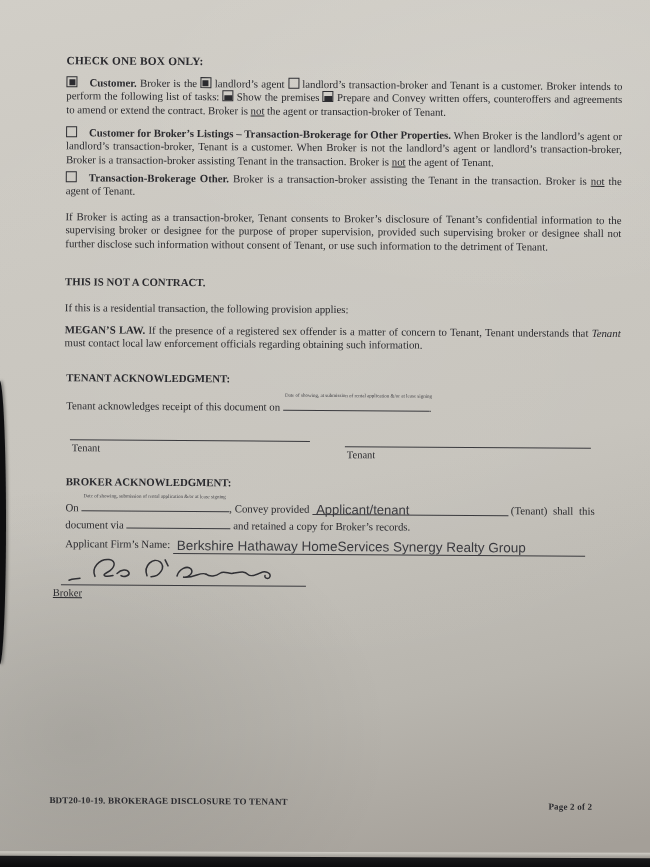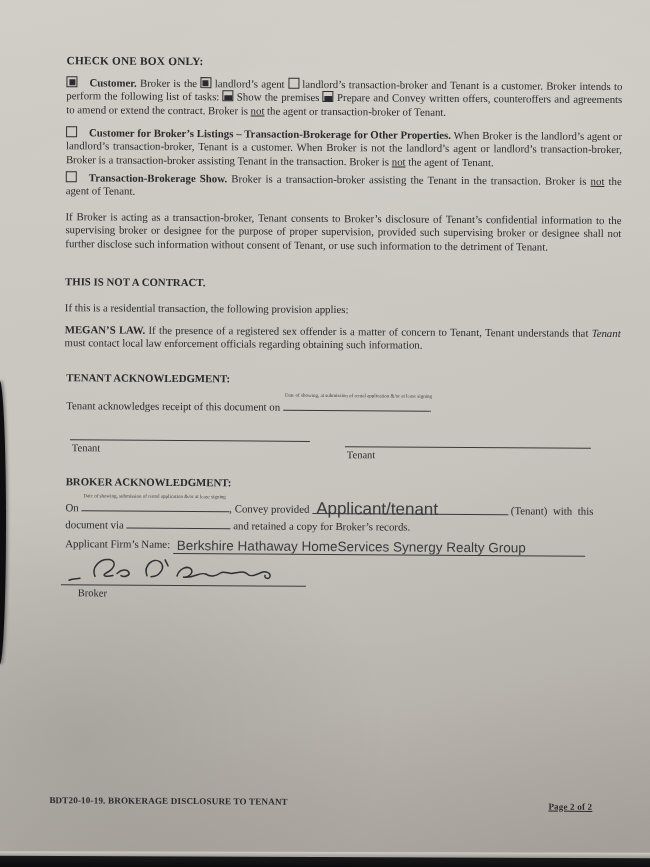--- a/index.html
+++ b/index.html
@@ -57,21 +57,21 @@
   .blank{
     display:inline-block;border-bottom:1px solid #3a3a3e;
     height:12px;position:relative;vertical-align:baseline;
   }
   .hint{
     position:absolute;left:2px;bottom:11px;
     font-size:5px;line-height:6px;color:#3d3d42;white-space:nowrap;
   }
   .typed{
     font-family:"Liberation Sans", sans-serif;color:#3a3a3f;
-    font-size:17px;line-height:13px;
+    font-size:13px;line-height:13px;
     position:relative;top:0.5px;left:4px;white-space:nowrap;
   }
   .typed-lg{font-size:13.5px;}
   .sigline{position:absolute;border-top:1.3px solid #3a3a3e;}
   .siglabel{position:absolute;font-size:10.5px;}
   .footer{position:absolute;font-size:9px;font-weight:bold;letter-spacing:0.2px;}
 </style>
 </head>
 <body>
 
@@ -79,21 +79,21 @@
 <div class="left-wedge"></div>
 
 <div class="content">
 
   <div class="block h1" style="left:64px;top:56px;">CHECK ONE BOX ONLY:</div>
 
   <div class="block just" style="left:64px;top:78px;width:556px;"><span class="cb cb-filled lead"></span><b>Customer.</b><span>  Broker is the </span><span class="cb cb-filled"></span><span> landlord’s agent </span><span class="cb cb-empty"></span><span> landlord’s transaction-broker and Tenant is a customer.  Broker intends to perform the following list of tasks: </span><span class="cb cb-half"></span><span> Show the premises  </span><span class="cb cb-half"></span><span> Prepare and Convey written offers, counteroffers and agreements to amend or extend the contract. Broker is </span><u>not</u><span> the agent or transaction-broker of Tenant.</span></div>
 
   <div class="block just" style="left:64px;top:128px;width:556px;"><span class="cb cb-empty lead"></span><b>Customer for Broker’s Listings – Transaction-Brokerage for Other Properties.</b><span>  When Broker is the landlord’s agent or landlord’s transaction-broker, Tenant is a customer. When Broker is not the landlord’s agent or landlord’s transaction-broker, Broker is a transaction-broker assisting Tenant in the transaction. Broker is </span><u>not</u><span> the agent of Tenant.</span></div>
 
-  <div class="block just" style="left:64px;top:173px;width:556px;"><span class="cb cb-empty lead"></span><b>Transaction-Brokerage Show.</b><span>  Broker is a transaction-broker assisting the Tenant in the transaction. Broker is </span><u>not</u><span> the agent of Tenant.</span></div>
+  <div class="block just" style="left:64px;top:173px;width:556px;"><span class="cb cb-empty lead"></span><b>Transaction-Brokerage Other.</b><span>  Broker is a transaction-broker assisting the Tenant in the transaction. Broker is </span><u>not</u><span> the agent of Tenant.</span></div>
 
   <div class="block just" style="left:64px;top:212px;width:556px;">If Broker is acting as a transaction-broker, Tenant consents to Broker’s disclosure of Tenant’s confidential information to the supervising broker or designee for the purpose of proper supervision, provided such supervising broker or designee shall not further disclose such information without consent of Tenant, or use such information to the detriment of Tenant.</div>
 
   <div class="block bold" style="left:64px;top:277px;">THIS IS NOT A CONTRACT.</div>
 
   <div class="block" style="left:64px;top:303px;">If this is a residential transaction, the following provision applies:</div>
 
   <div class="block just" style="left:64px;top:325px;width:556px;"><b>MEGAN’S LAW.</b><span>  If the presence of a registered sex offender is a matter of concern to Tenant, Tenant understands that </span><i>Tenant</i><span> must contact local law enforcement officials regarding obtaining such information.</span></div>
 
   <div class="block bold" style="left:66px;top:373px;">TENANT ACKNOWLEDGMENT:</div>
@@ -108,21 +108,21 @@
 
   <div class="sigline" style="left:345px;top:446px;width:246px;"></div>
   <div class="siglabel" style="left:347px;top:449px;">Tenant</div>
 
   <div class="block bold" style="left:66px;top:477px;">BROKER ACKNOWLEDGMENT:</div>
 
   <div class="block" style="left:66px;top:500px;width:545px;white-space:nowrap;">
     <span>On</span>
     <span class="blank" style="width:148px;"><span class="hint">Date of showing, submission of rental application &amp;/or at lease signing</span></span><span>, Convey provided</span>
     <span class="blank" style="width:196px;"><span class="typed">Applicant/tenant</span></span>
-    <span style="word-spacing:3px;">(Tenant)  with  this</span>
+    <span style="word-spacing:3px;">(Tenant)  shall  this</span>
   </div>
 
   <div class="block" style="left:66px;top:517px;width:545px;">
     <span>document via</span>
     <span class="blank" style="width:104px;"></span>
     <span>and retained a copy for Broker’s records.</span>
   </div>
 
   <div class="block" style="left:66px;top:538px;width:545px;white-space:nowrap;">
     <span>Applicant Firm’s Name:</span>
@@ -136,21 +136,21 @@
       <path d="M56 21 C 60 17, 66 16, 68 20 C 69 23, 63 25, 60 23"></path>
       <path d="M86 23 C 82 13, 92 4, 99 9 C 105 14, 99 24, 90 24"></path>
       <path d="M104 7 L 107 13"></path>
       <path d="M116 23 C 118 16, 126 12, 130 16 C 133 20, 127 25, 122 24 C 132 26, 140 18, 145 21"></path>
       <path d="M145 21 C 149 24, 155 23, 159 20 C 163 17, 168 21, 172 20"></path>
       <path d="M172 20 C 178 19, 183 17, 187 21 C 190 24, 196 21, 200 19"></path>
       <path d="M200 19 C 204 17, 210 19, 209 23 C 208 26, 203 25, 204 22"></path>
     </g>
   </svg>
   <div class="sigline" style="left:62px;top:586px;width:245px;"></div>
-  <div class="siglabel" style="left:79px;top:589px;">Broker</div>
+  <div class="siglabel" style="left:54px;top:589px;text-decoration:underline;">Broker</div>
 
   <div class="footer" style="left:52px;top:797px;">BDT20-10-19.   BROKERAGE DISCLOSURE TO TENANT</div>
-  <div class="footer" style="left:551px;top:800px;text-decoration:underline;">Page 2 of 2</div>
+  <div class="footer" style="left:551px;top:800px;">Page 2 of 2</div>
 
 </div>
 
 <div class="edge-highlight"></div>
 <div class="table-dark"></div>
 
 </body></html>

